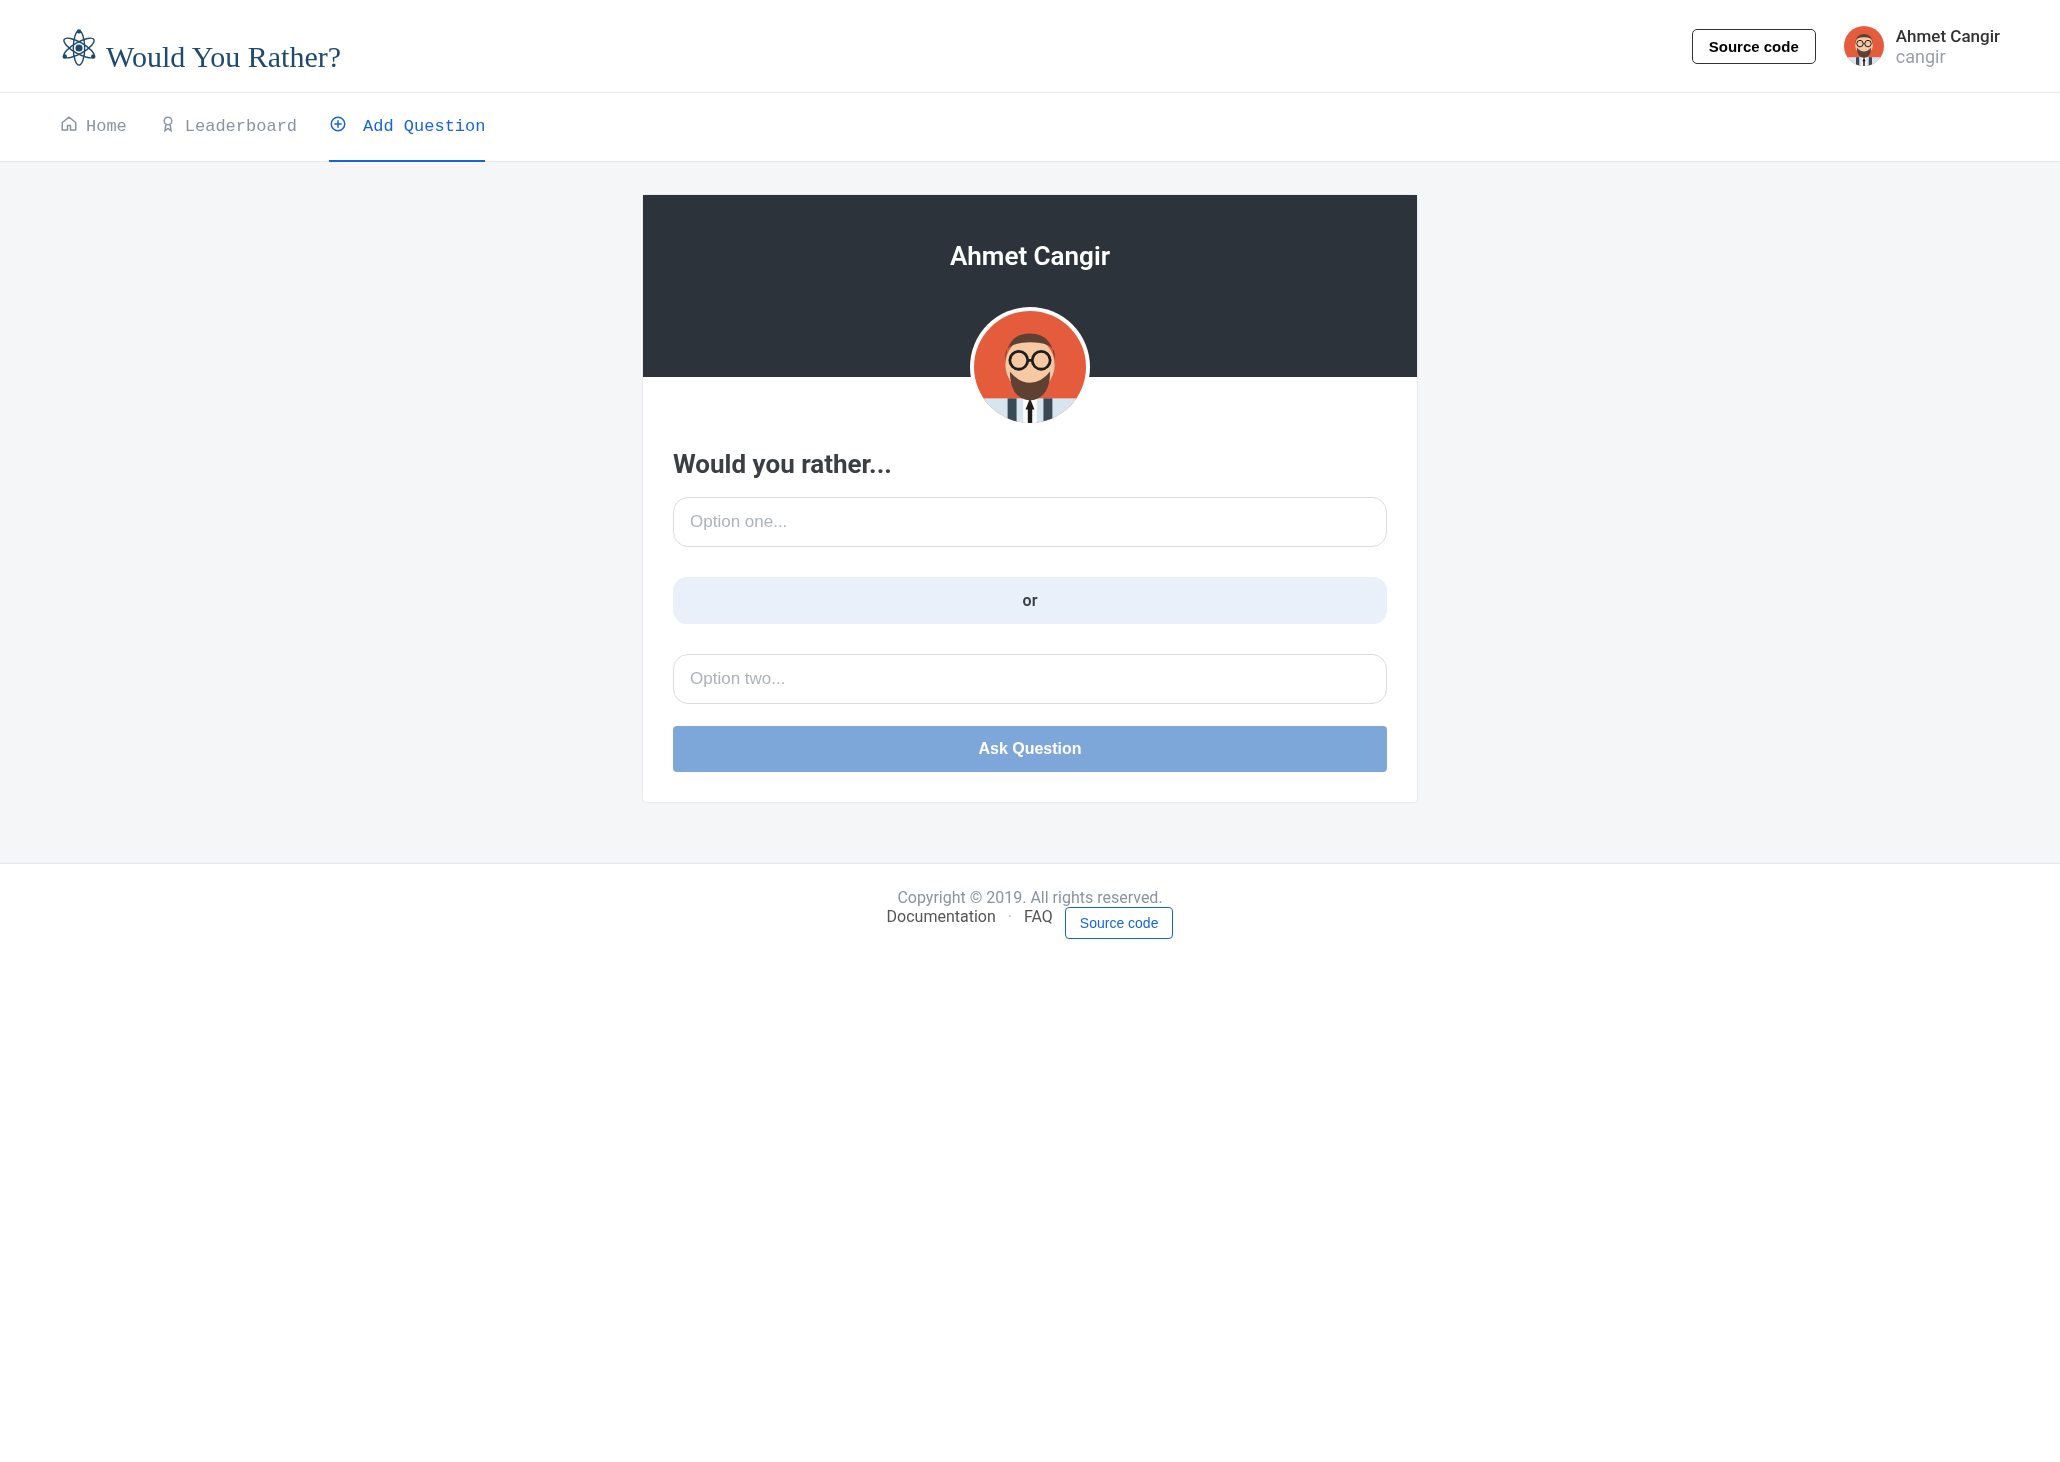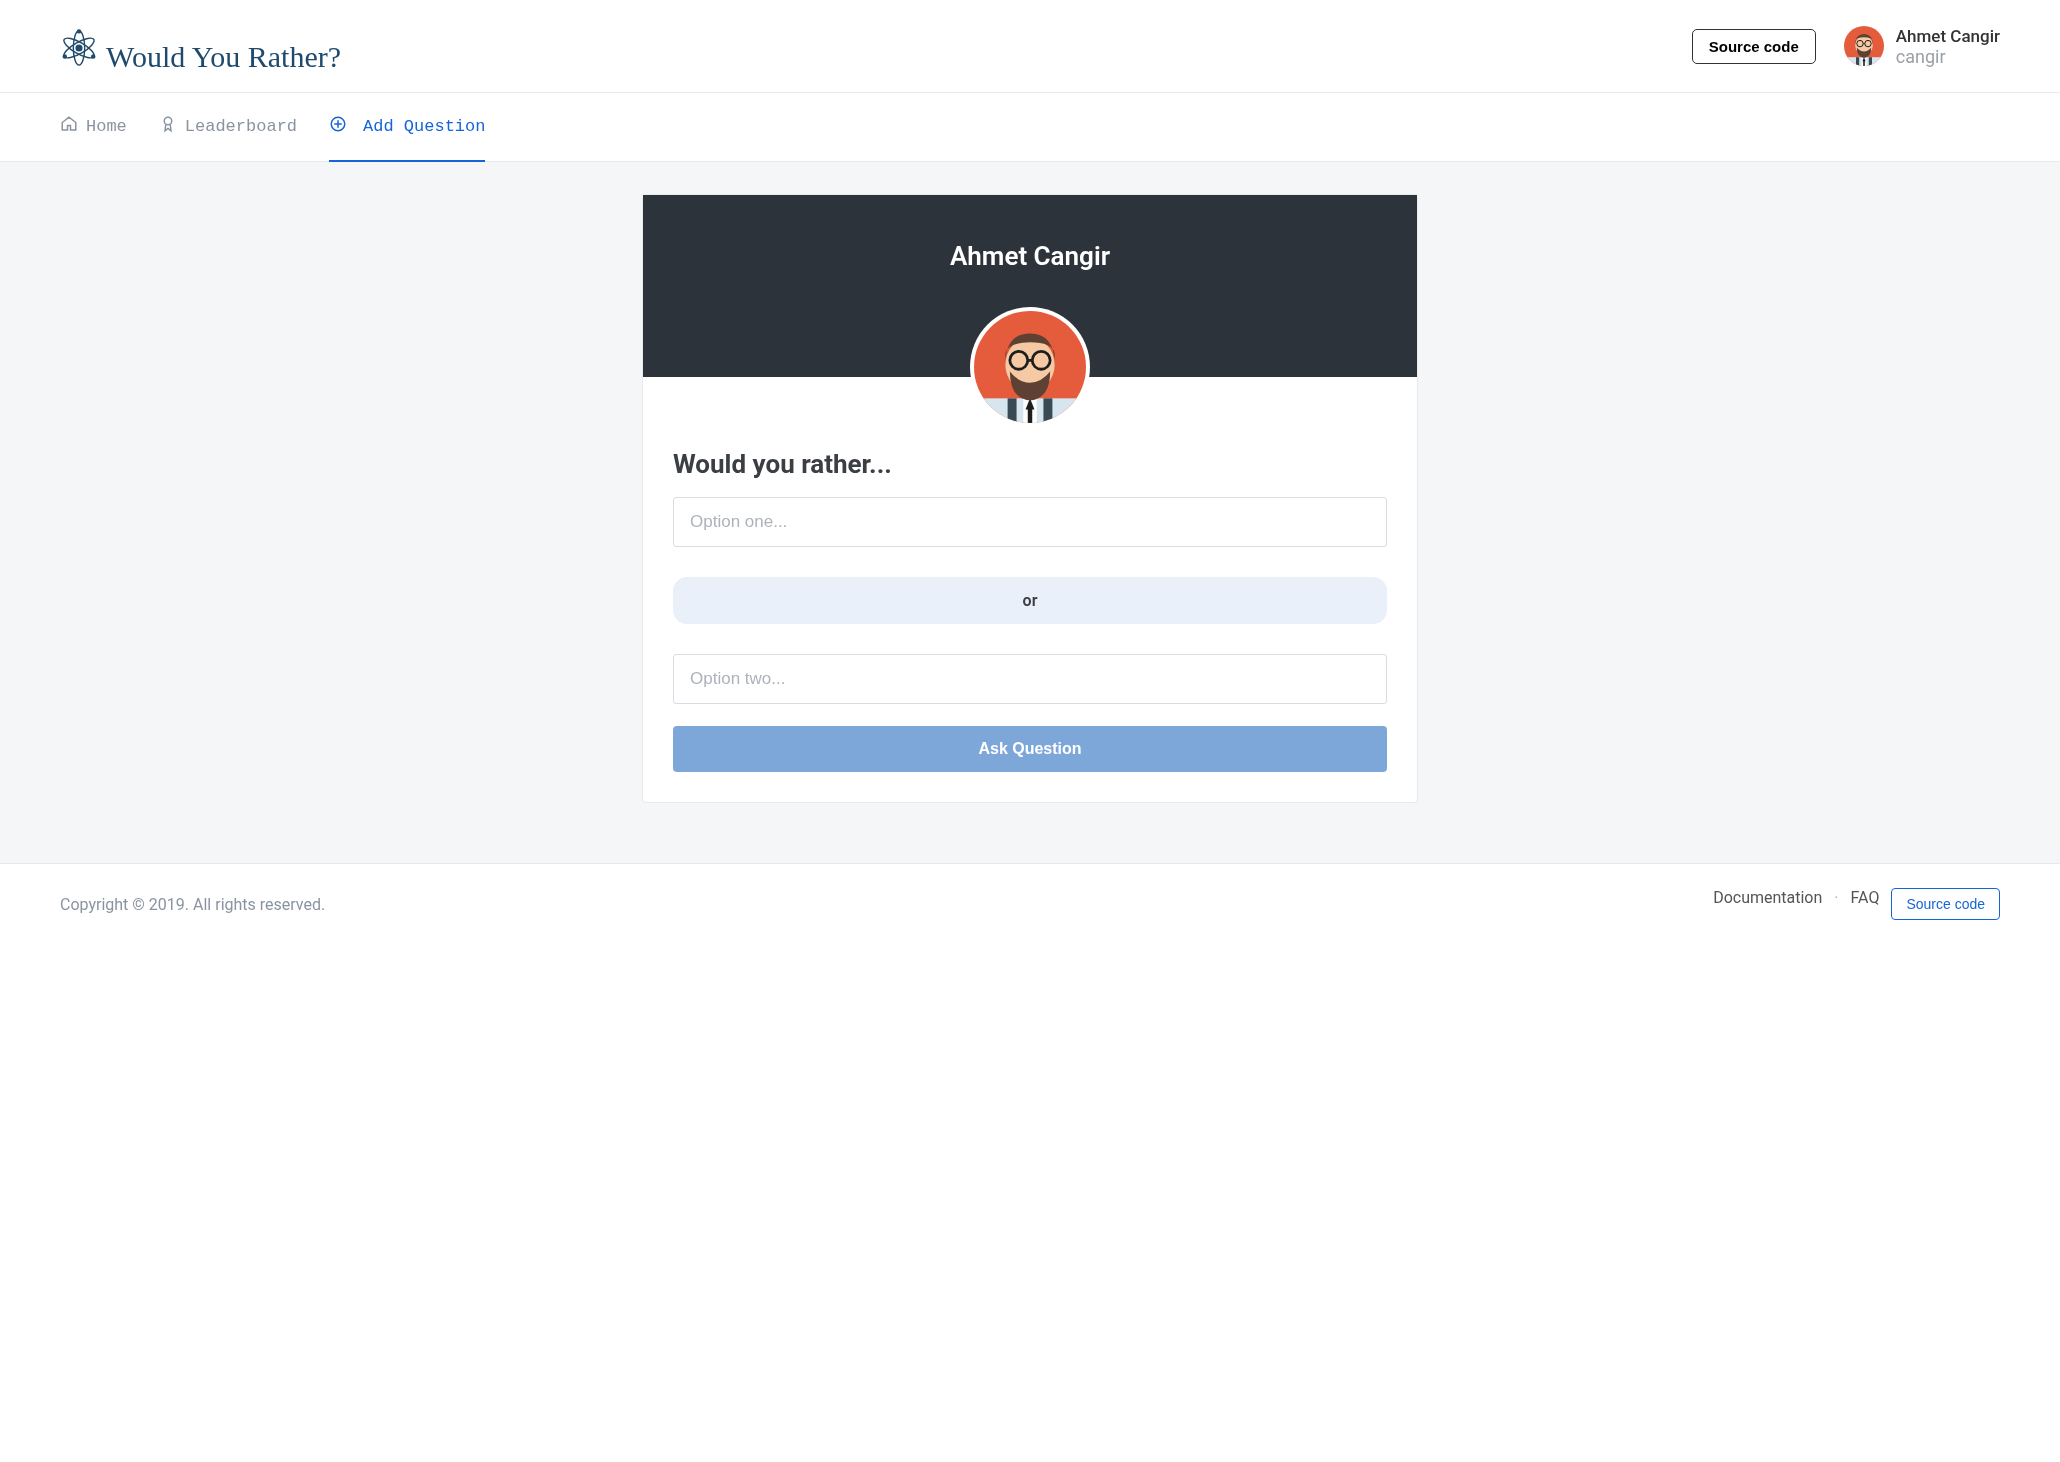--- a/index.html
+++ b/index.html
@@ -128,21 +128,21 @@
   }
   .card-body h3 {
     font-size: 26px;
     font-weight: 700;
     color: #3b3f44;
     margin-bottom: 18px;
   }
   .text-input {
     width: 100%;
     border: 1px solid #d8dde3;
-    border-radius: 3px;
+    border-radius: 15px;
     padding: 14px 16px;
     font-size: 17px;
     color: #333;
   }
   .text-input::placeholder { color: #adb3ba; }
   .separator {
     background: #eaf0f9;
     text-align: center;
     padding: 14px 0;
     margin: 30px 0;
@@ -164,20 +164,21 @@
     cursor: pointer;
   }
   .footer {
     border-top: 1px solid #e6eaee;
     padding: 24px 60px;
     display: flex;
     justify-content: space-between;
     align-items: center;
     color: #8a94a0;
     font-size: 16px;
+    flex-direction: column;
   }
   .footer-right {
     display: flex;
     align-items: flex-start;
     gap: 12px;
   }
   .footer-right a { color: #555; text-decoration: none; cursor: pointer; }
   .footer-dot { color: #b0b6bd; }
   .src-btn-outline {
     border: 1px solid #1665d8;

